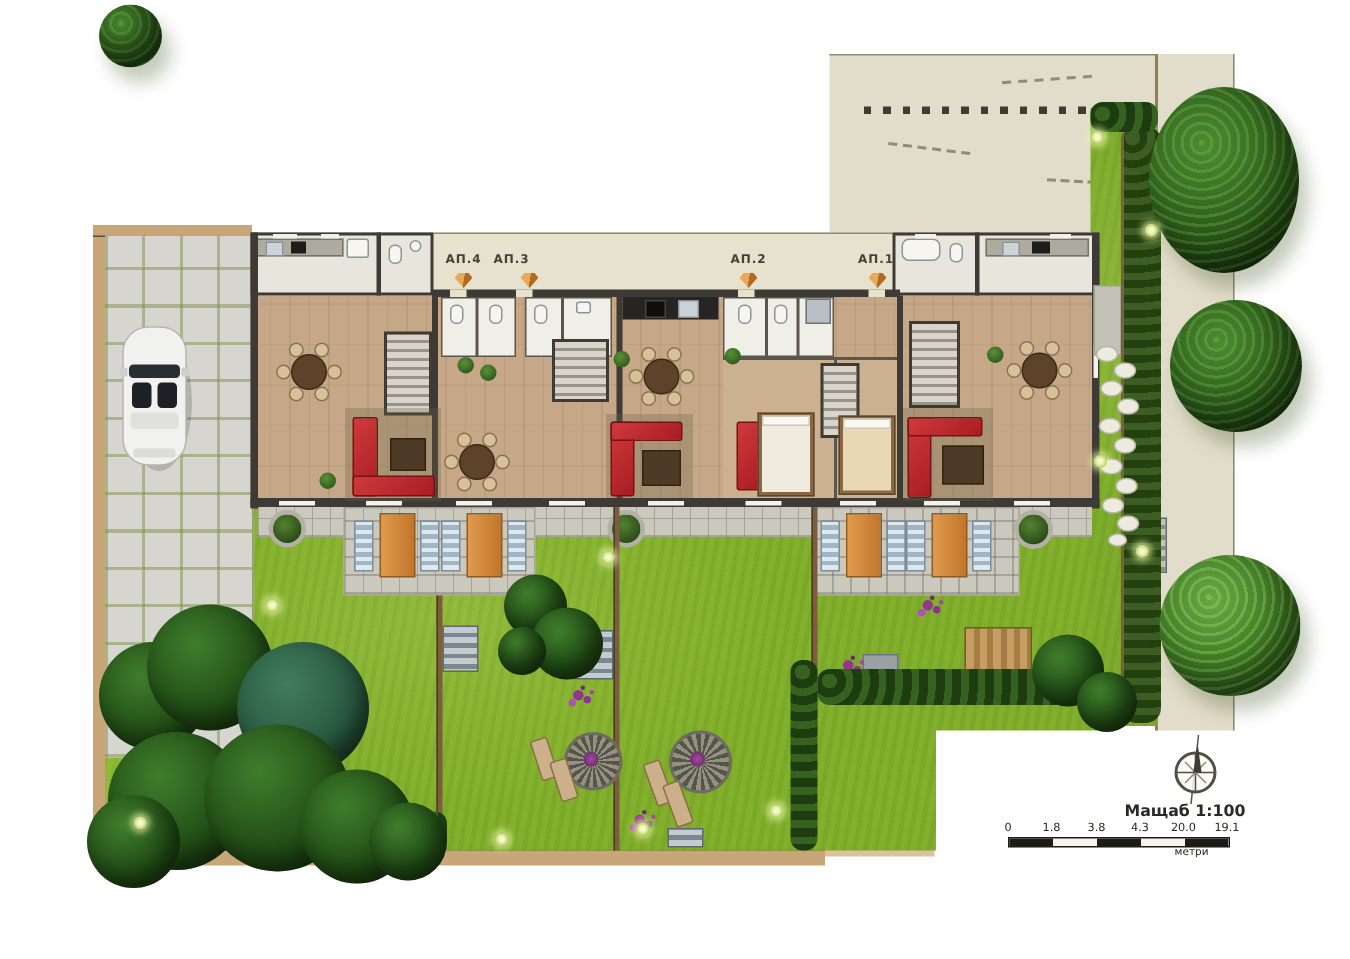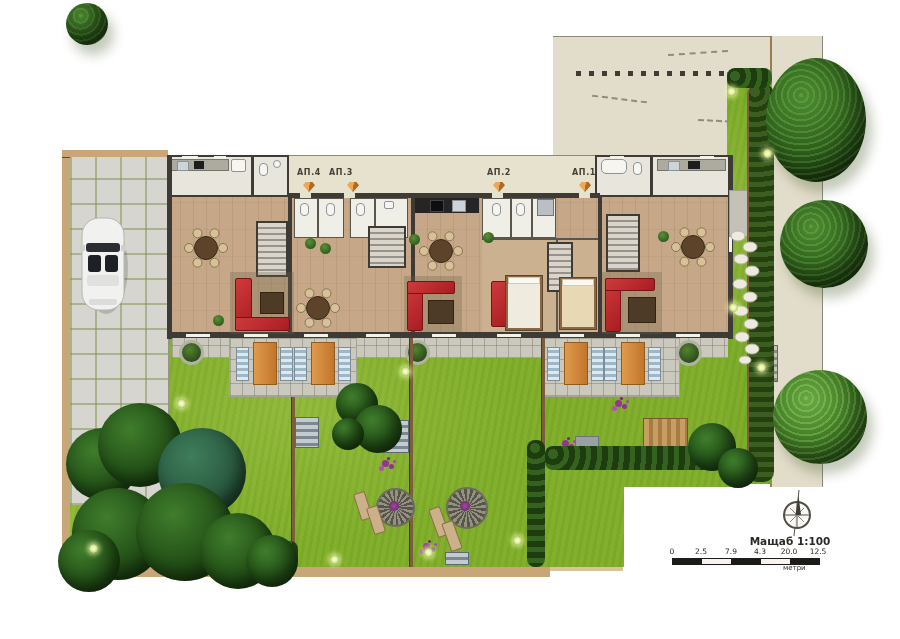--- a/index.html
+++ b/index.html
@@ -338,22 +338,22 @@
     <circle cx="19" cy="26" r="13" fill="rgba(250,249,242,.85)" stroke="#514e46" stroke-width="2"></circle>
     <line x1="6" y1="26" x2="32" y2="26" stroke="#514e46" stroke-width="1"></line>
     <line x1="19" y1="13" x2="19" y2="39" stroke="#514e46" stroke-width="1"></line>
     <path d="M12 19 L26 33 M12 33 L26 19" stroke="#8a877c" stroke-width="1"></path>
     <path d="M20.5 7 L23 26 L17.5 26 Z" fill="#3e3b34"></path>
   </svg>
   <div class="abs" style="left:748px;top:535px;width:84px;text-align:center;font-size:10.5px;font-weight:700;color:#2b2925">Мащаб 1:100</div>
 
   <div class="abs" style="left:671px;top:547px;width:160px;height:26px">
     <span class="tick" style="left:-11px">0</span>
-    <span class="tick" style="left:18px">2.5</span>
-    <span class="tick" style="left:48px">7.9</span>
+    <span class="tick" style="left:18px">1.8</span>
+    <span class="tick" style="left:48px">3.8</span>
     <span class="tick" style="left:77px">4.3</span>
     <span class="tick" style="left:106px">20.0</span>
-    <span class="tick" style="left:135px">12.5</span>
+    <span class="tick" style="left:135px">19.1</span>
     <div class="abs" style="left:1px;top:11px;width:146px;height:5px;border:1px solid #1d1b18;background:repeating-linear-gradient(90deg,#1d1b18 0 29.2px,#f6f4ed 29.2px 58.4px)"></div>
     <span class="abs" style="left:112px;top:17px;font-size:7px;color:#2b2925">метри</span>
   </div>
 
 </div>
 
 </body></html>

